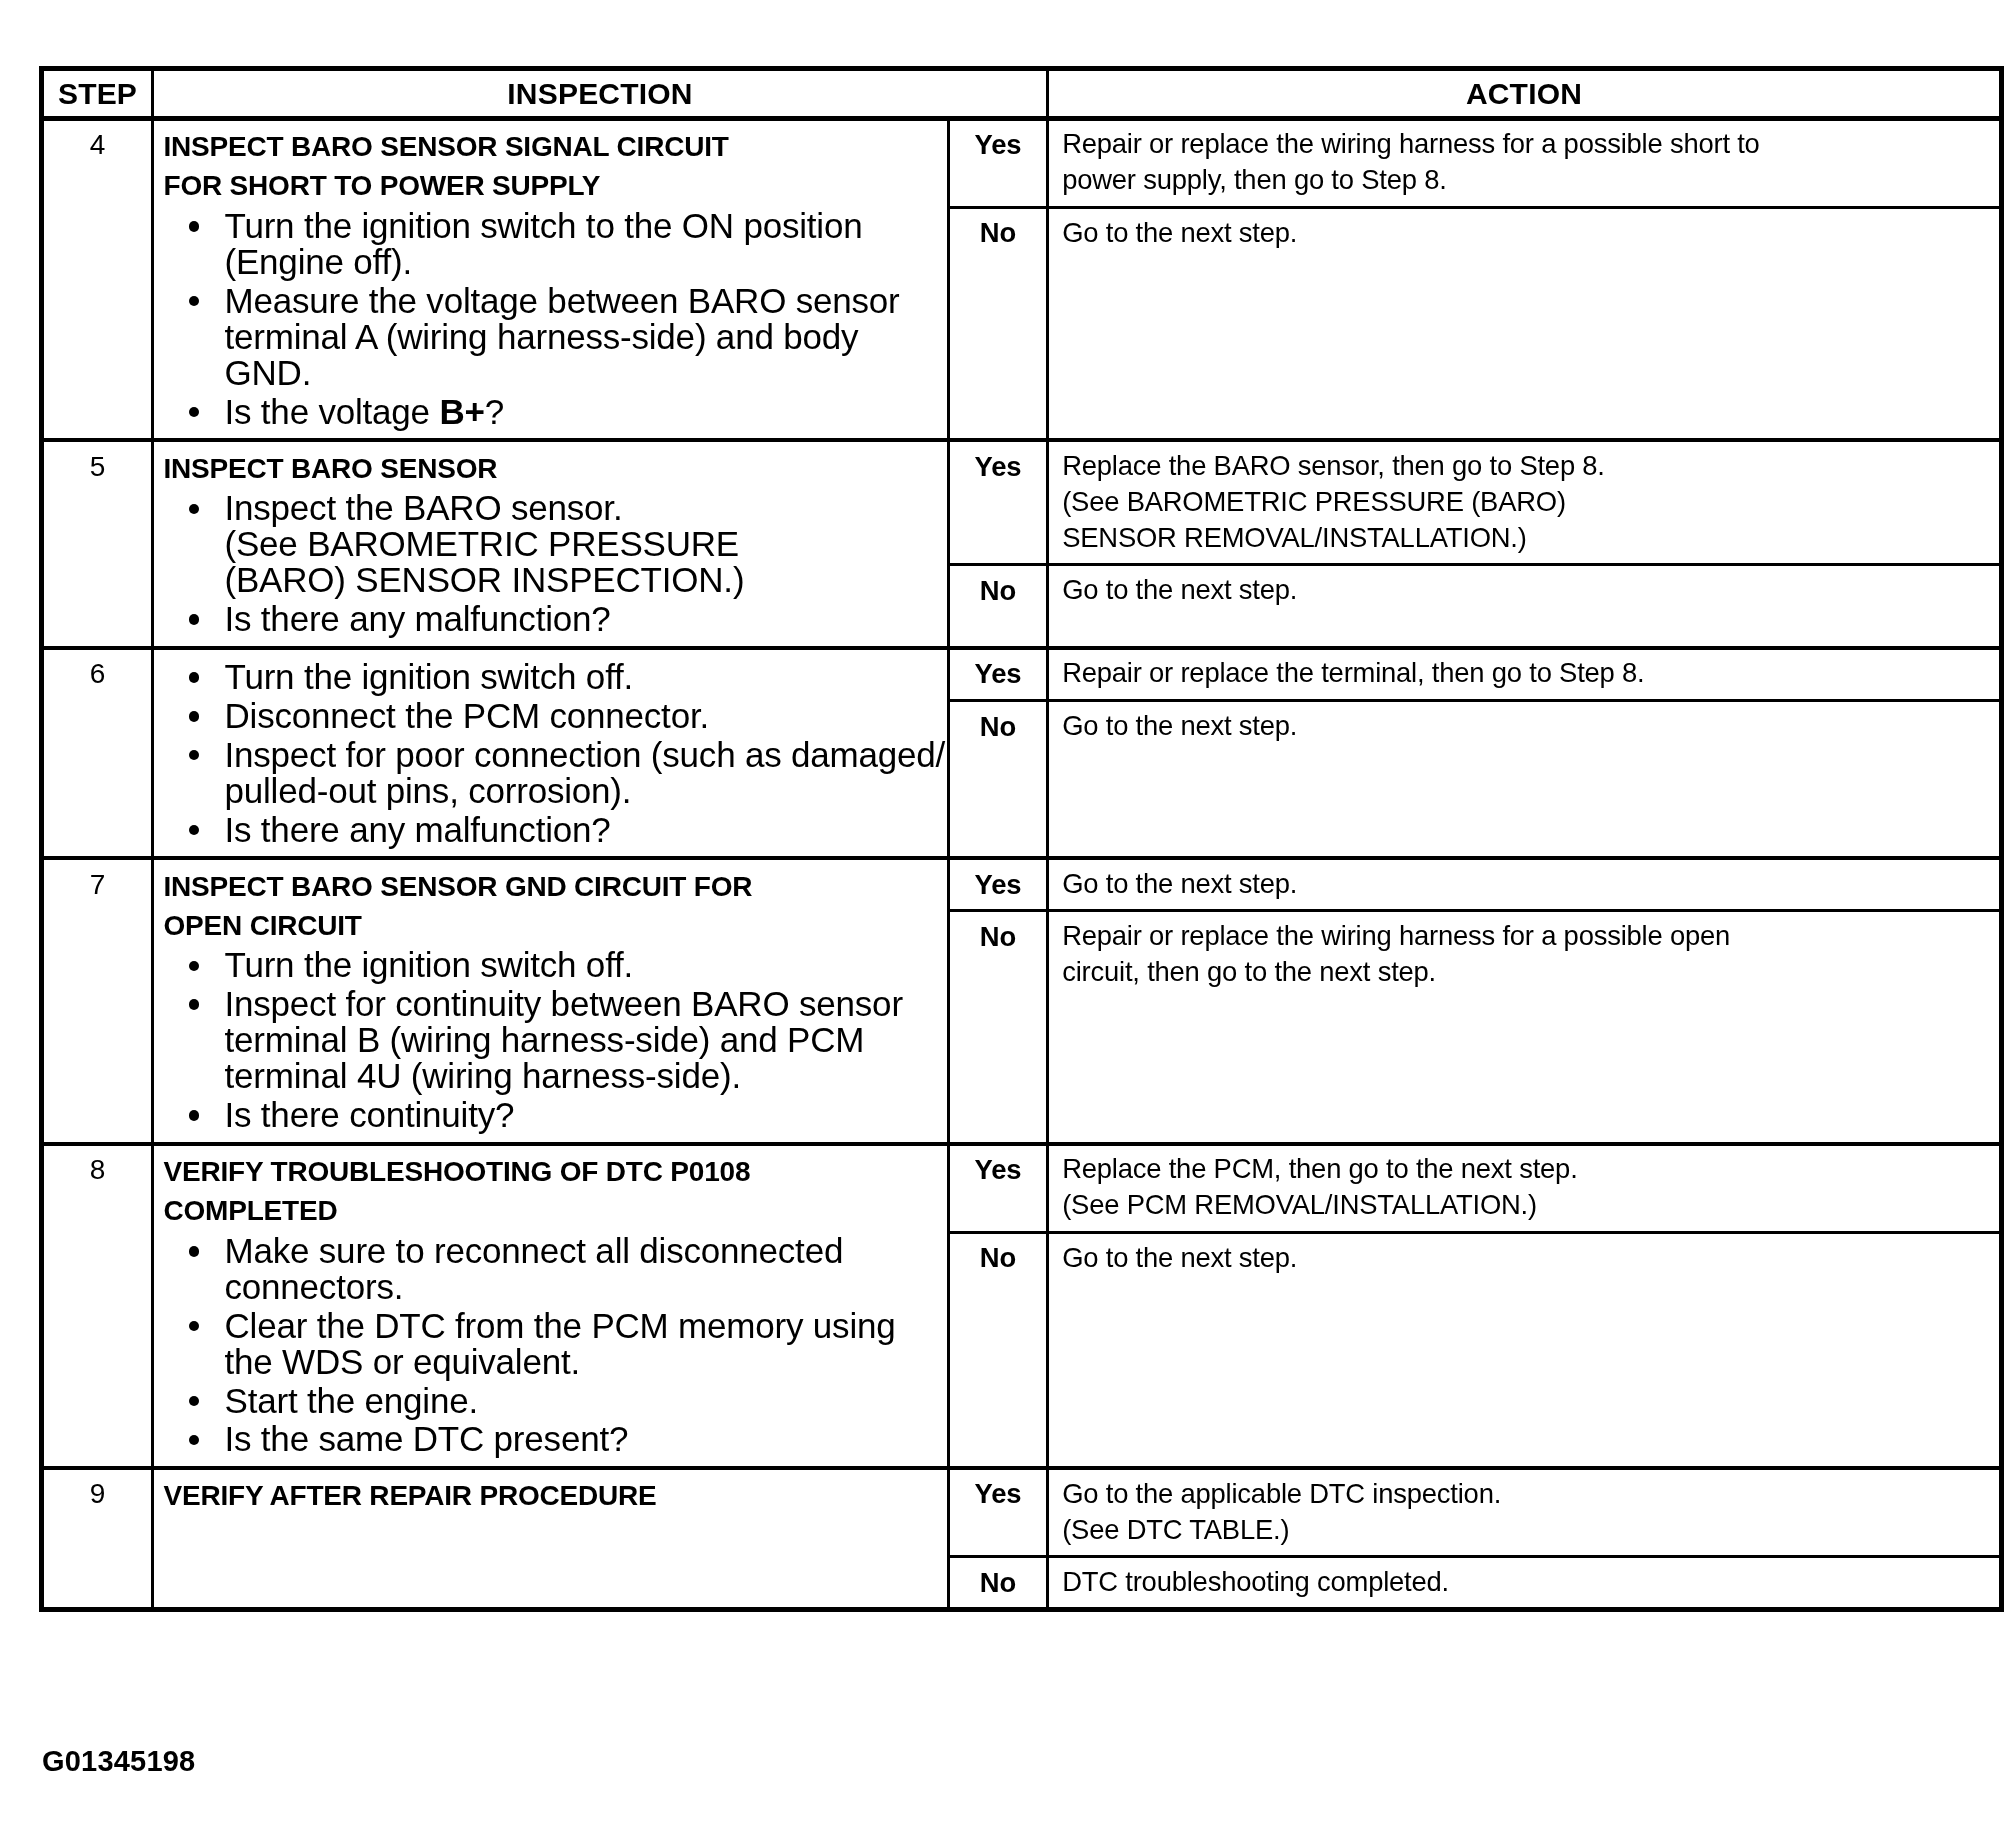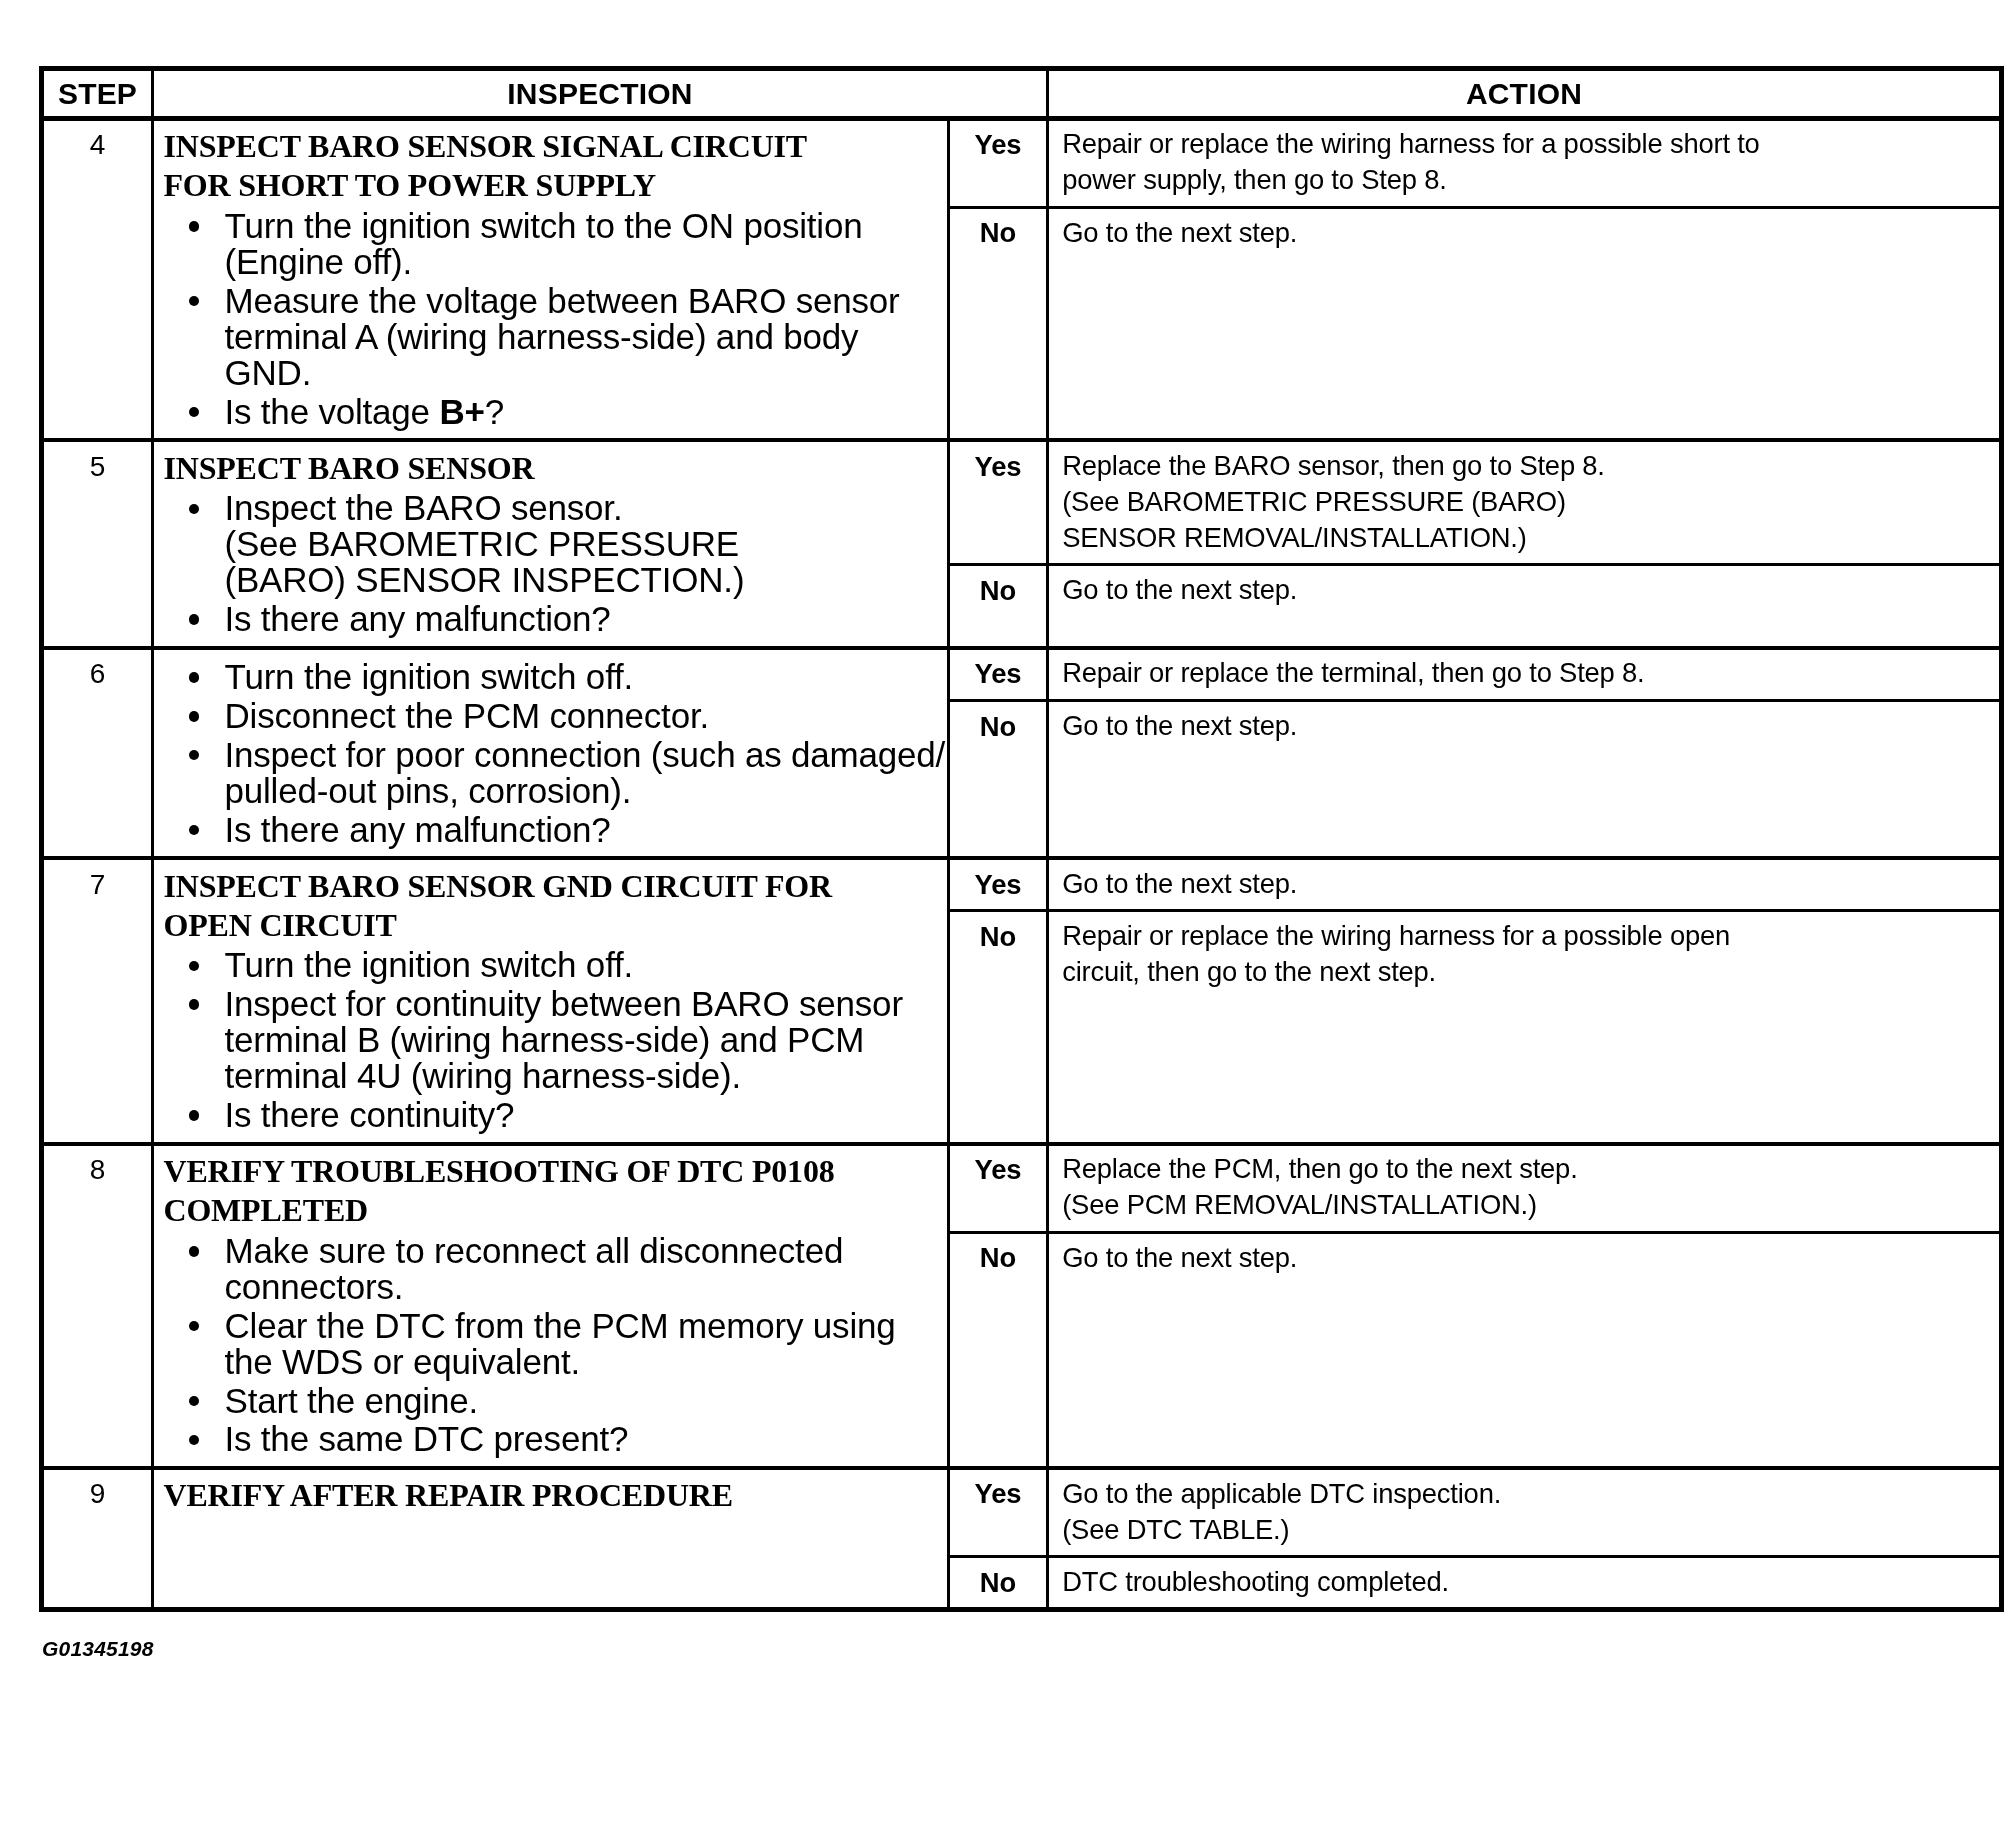--- a/index.html
+++ b/index.html
@@ -80,24 +80,23 @@
     font-size: 27.4px;
     line-height: 36px;
     padding: 5.7px 11.4px 7.6px 13.2px;
     letter-spacing: -0.2px;
   }
   .c-act-yes { grid-column: 4; grid-row: 1; }
   .c-act-no  { grid-column: 4; grid-row: 2; border-top: 3.8px solid #000; }
 
   .insp-title {
     font-weight: bold;
-    font-size: 32px;
+    font-size: 28px;
     line-height: 39px;
     letter-spacing: -0.2px;
-    font-family: Liberation Serif, serif;
   }
   .insp-bullets { margin-top: 2.8px; }
   .bullet {
     position: relative;
     padding-left: 61px;
     margin-top: 2.8px;
     font-size: 35px;
     line-height: 36px;
     letter-spacing: -0.2px;
   }
@@ -107,25 +106,24 @@
     left: 25.6px; top: 13.2px;
     width: 10.4px; height: 10.4px;
     border-radius: 50%;
     background: #000;
   }
   .tline { white-space: nowrap; }
   .tline .b { font-weight: bold; }
 
   .fig-code {
     position: absolute;
-    left: 42px; top: 1637px;
+    left: 42px; top: 1745px;
     font-weight: bold;
-    font-size: 21px;
+    font-size: 29px;
     letter-spacing: 0.2px;
-    font-style: italic;
   }
 </style>
 </head>
 <body>
 
 <div class="sheet">
 
   <div class="ts-table">
     <div class="header-row">
       <div class="h-cell h-step cell">STEP</div>

